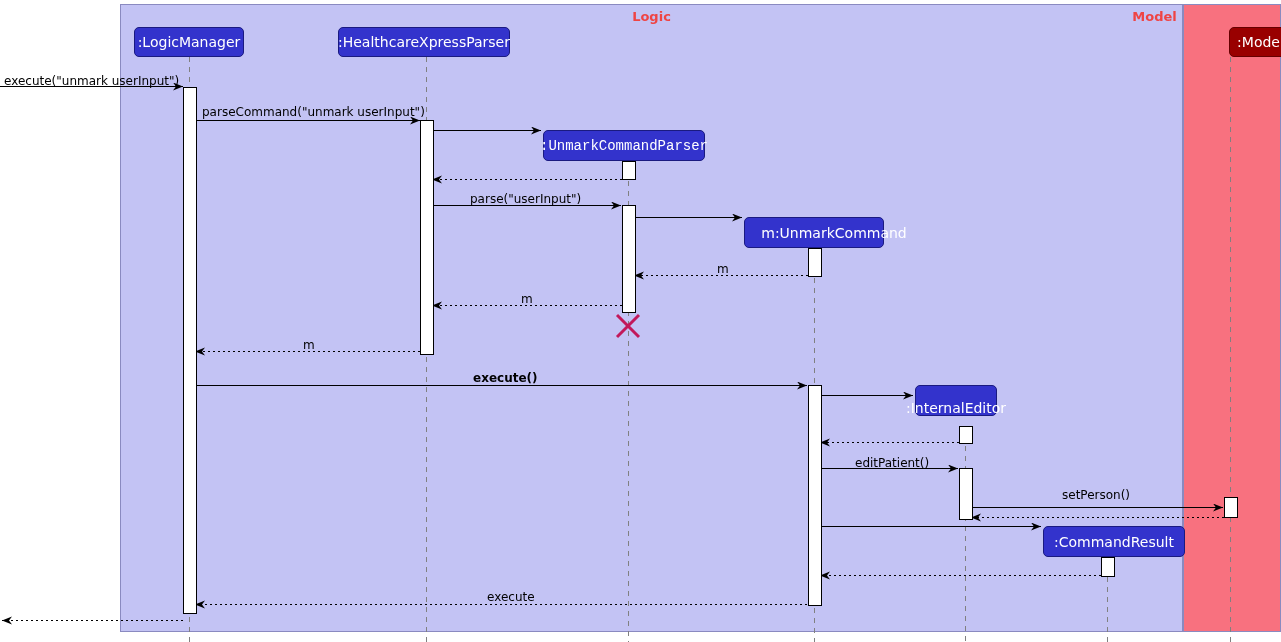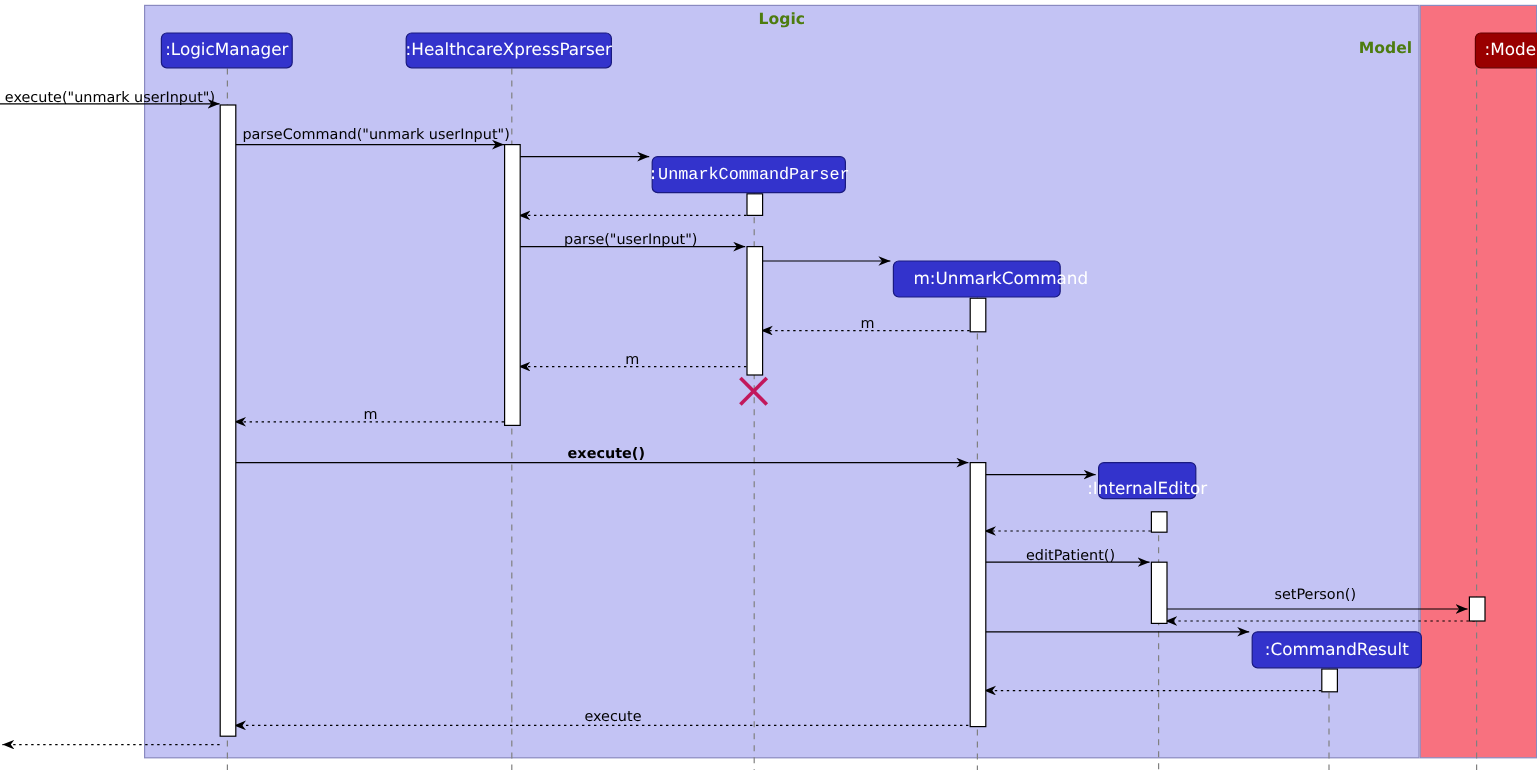--- a/index.html
+++ b/index.html
@@ -4,21 +4,21 @@
 <style>
   html,body{margin:0;padding:0;background:#ffffff;}
   body{font-family:"DejaVu Sans","Liberation Sans",sans-serif;}
   #canvas{position:relative;width:1281px;height:642px;overflow:hidden;background:#ffffff;}
   #svgroot{position:absolute;left:0;top:0;width:1281px;height:642px;}
 
   .frame-label{
     position:absolute;
     font-weight:bold;
     font-size:13px;
-    color:#4d7c0f;
+    color:#ef4444;
     text-align:center;
     white-space:nowrap;
     line-height:18px;
   }
   .participant{
     position:absolute;
     border-radius:5px;
     color:#ffffff;
     font-size:14px;
     line-height:1;
@@ -103,21 +103,21 @@
         <rect x="1224.5" y="497.5" width="13" height="20" fill="#ffffff" stroke="#000000" stroke-width="1"></rect>
       </g>
     <g id="g-destroy">
         <line x1="617" y1="315" x2="639" y2="337" stroke="#c2185b" stroke-width="3"></line>
         <line x1="639" y1="315" x2="617" y2="337" stroke="#c2185b" stroke-width="3"></line>
       </g>
   </svg>
 
   <div id="frame-labels">
       <div class="frame-label" style="left: 120px; top: 8px; width: 1063px;">Logic</div>
-      <div class="frame-label" style="left: 1113px; top: 8px; width: 83px; margin-top: 24px;">Model</div>
+      <div class="frame-label" style="left: 1113px; top: 8px; width: 83px;">Model</div>
     </div>
   <div id="participant-boxes">
       <div class="participant p-logic" style="left: 134px; top: 27px; width: 110px; height: 30px;">
         <span>:LogicManager</span>
       </div>
       <div class="participant p-logic" style="left: 338px; top: 27px; width: 172px; height: 30px;">
         <span>:HealthcareXpressParser</span>
       </div>
       <div class="participant p-logic" style="left: 543px; top: 130px; width: 162px; height: 31px; font-family: Liberation Mono, monospace;">
         <span>:UnmarkCommandParser</span>

